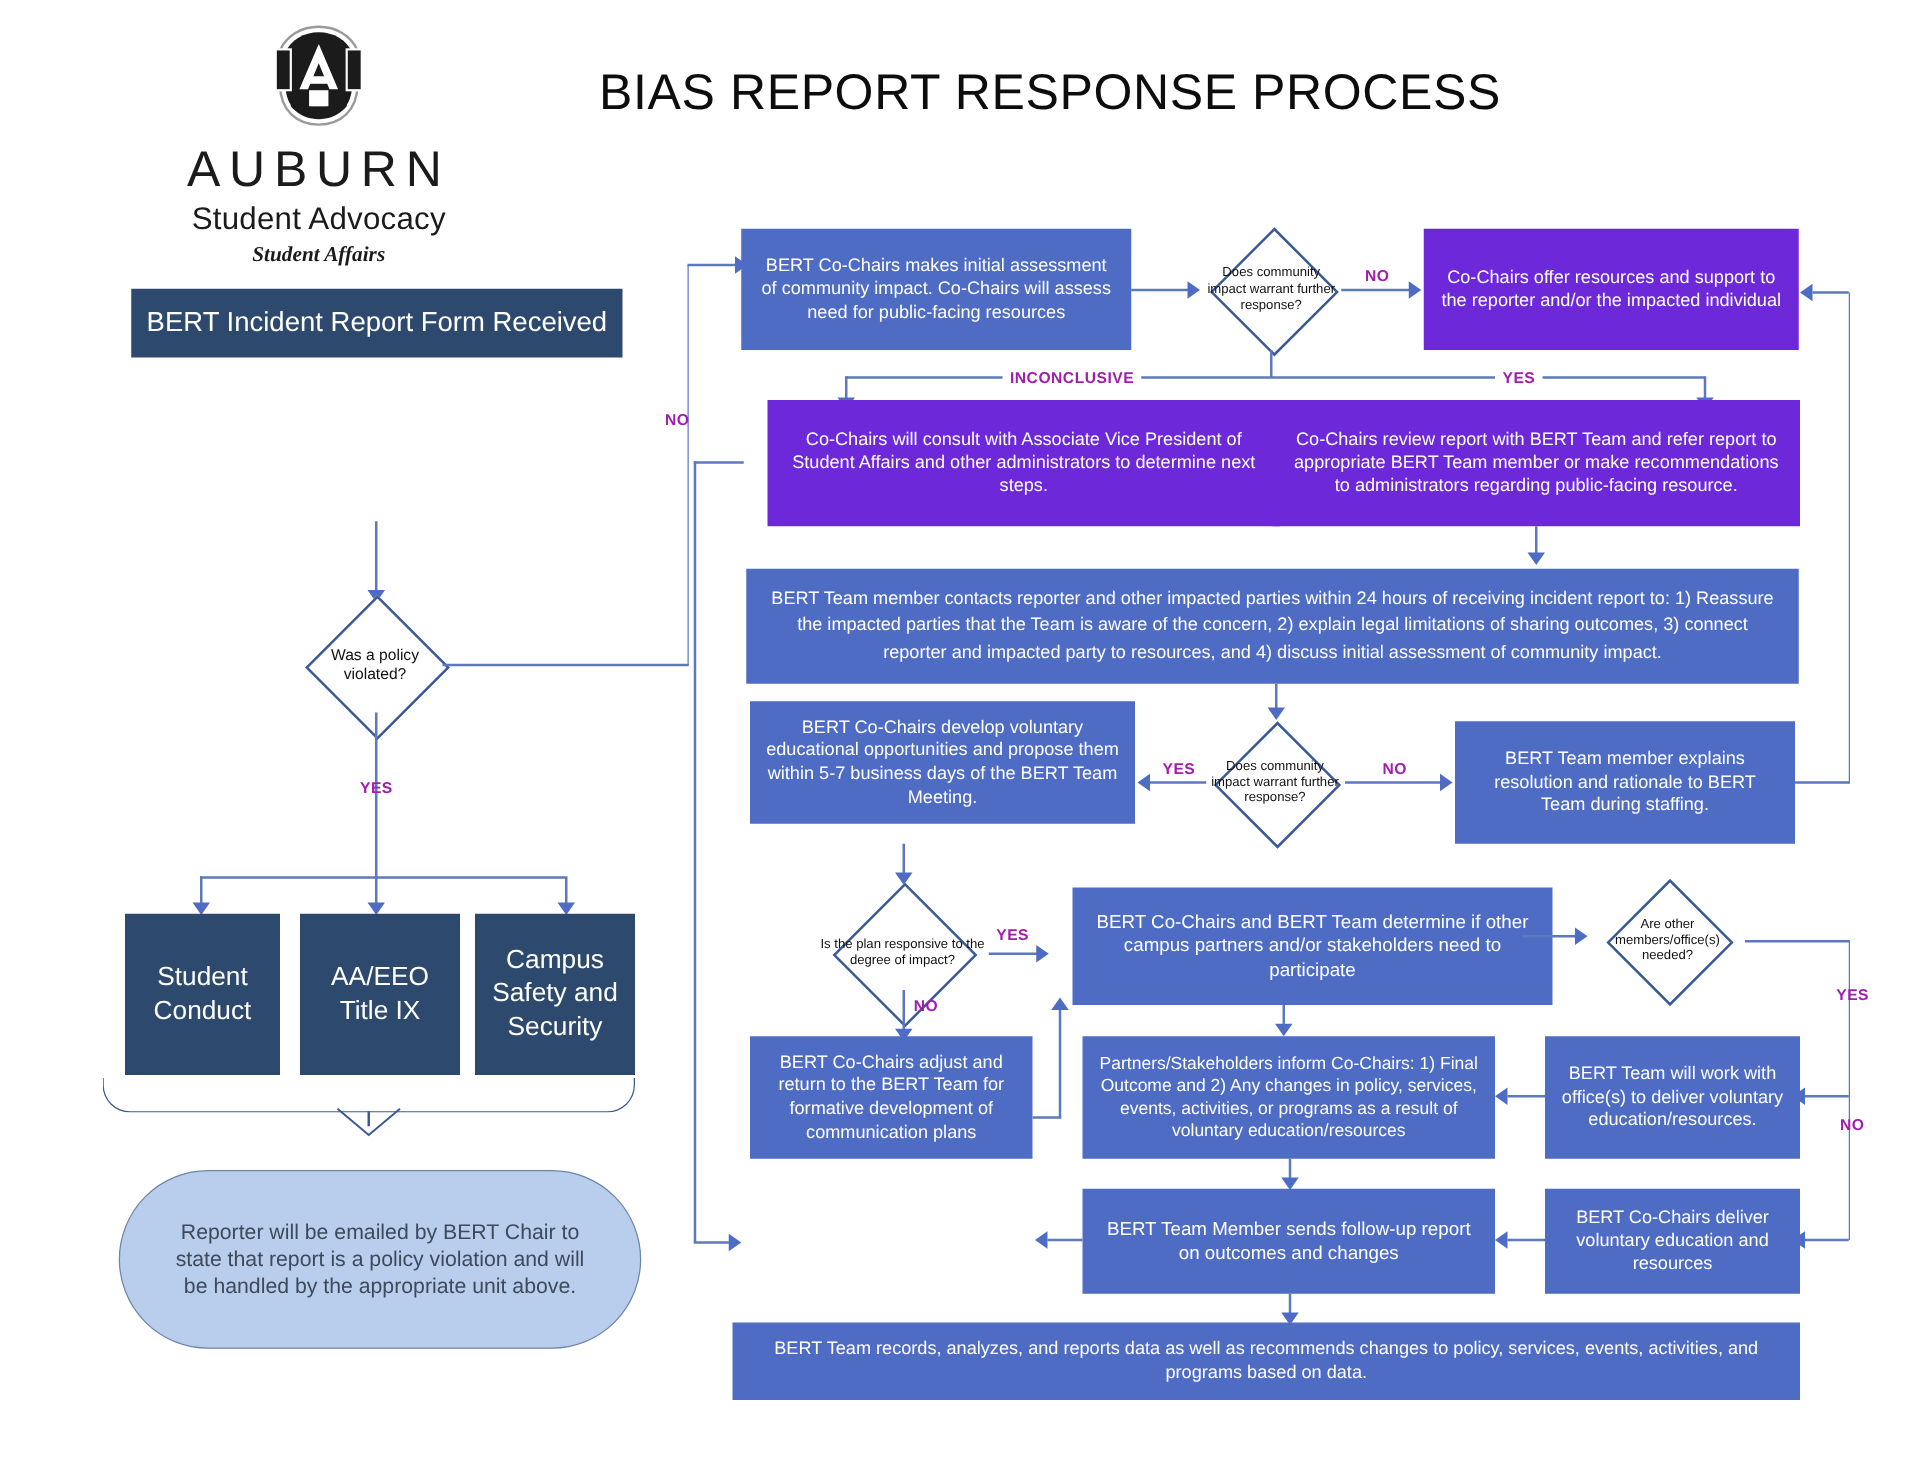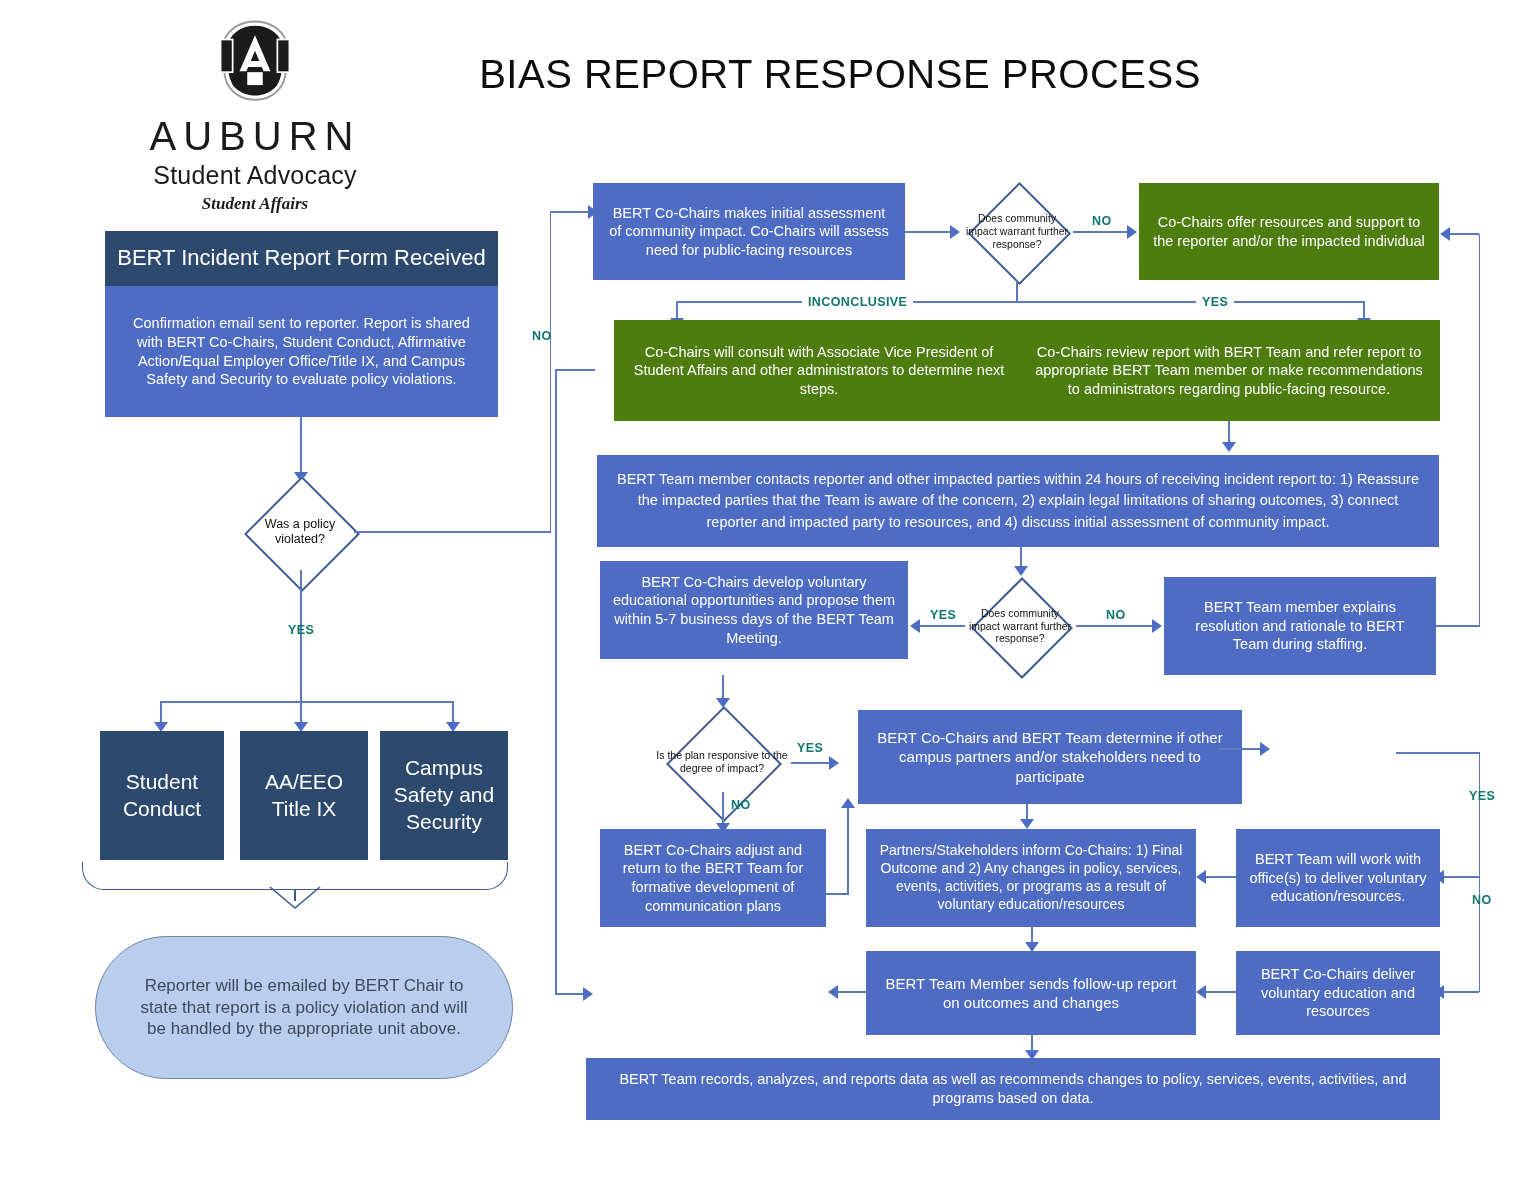--- a/index.html
+++ b/index.html
@@ -18,41 +18,41 @@
   .logo-word{font-size:40px;letter-spacing:7px;color:#1b1b1b;margin-top:12px;line-height:1;}
   .logo-sub{font-size:25px;color:#1b1b1b;margin-top:7px;line-height:1;letter-spacing:.2px;}
   .logo-sub2{font-size:17px;color:#1b1b1b;margin-top:6px;font-style:italic;font-weight:bold;
              font-family:"Liberation Serif","DejaVu Serif",serif;}
 
   
   .node{display:flex;align-items:center;justify-content:center;text-align:center;
         color:#ffffff;line-height:1.28;padding:4px 8px;}
   .navy{background:#2d4a6e;}
   .mid{background:#4e6cc4;}
-  .light{background:#4d7c0f;}
+  .light{background:#6d28d9;}
   .pill{background:#b9cdec;color:#3d4a5c;border:1.4px solid #6f86ab;border-radius:78px;}
 
   
   .diamond{position:absolute;}
   .diamond .dsq{position:absolute;left:0;top:0;width:100%;height:100%;
       border:2.2px solid #3a5a96;background:#ffffff;transform:rotate(45deg);}
   .diamond .dtx{position:absolute;left:0;top:0;width:100%;height:100%;
       display:flex;align-items:center;justify-content:center;text-align:center;
       color:#111;line-height:1.22;padding:0 4px;box-sizing:border-box;}
 
   
   .ln{position:absolute;background:#5d79bd;}
   .lnh{height:1.6px;} .lnv{width:1.6px;}
   .lnd{background:#3a5a96;}
   .ar{position:absolute;width:0;height:0;}
   .ar-d{border-left:7px solid transparent;border-right:7px solid transparent;border-top:10px solid #4e6cc4;}
   .ar-u{border-left:7px solid transparent;border-right:7px solid transparent;border-bottom:10px solid #4e6cc4;}
   .ar-r{border-top:7px solid transparent;border-bottom:7px solid transparent;border-left:10px solid #4e6cc4;}
   .ar-l{border-top:7px solid transparent;border-bottom:7px solid transparent;border-right:10px solid #4e6cc4;}
-  .lbl{position:absolute;font-size:12.5px;font-weight:bold;color:#0f766e;letter-spacing:.4px;}
+  .lbl{position:absolute;font-size:12.5px;font-weight:bold;color:#a21caf;letter-spacing:.4px;}
   .brace{position:absolute;border:1.6px solid #3a5a96;border-top:none;border-radius:0 0 22px 22px;}
 </style>
 </head>
 <body>
 
 <div id="stage">
 
   <div class="abs" id="logo-wrap">
     <div id="logo-mark">
       <svg viewBox="0 0 120 100" width="104" height="86" aria-hidden="true">
@@ -72,23 +72,20 @@
     <div class="logo-sub">Student Advocacy</div>
     <div class="logo-sub2">Student Affairs</div>
   </div>
 
   <div class="abs" id="title">BIAS REPORT RESPONSE PROCESS</div>
 
   <div class="abs node navy" style="left:105px;top:231px;width:393px;height:55px;font-size:22px;">
     <span>BERT Incident Report Form Received</span>
   </div>
 
-  <div class="abs node mid" style="left:105px;top:286px;width:393px;height:131px;font-size:14.5px;padding:6px 14px;">
-    <span>Confirmation email sent to reporter. Report is shared with BERT Co-Chairs, Student Conduct, Affirmative Action/Equal Employer Office/Title IX, and Campus Safety and Security to evaluate policy violations.</span>
-  </div>
 
   <div class="abs ln lnv" style="left:300px;top:417px;height:58px;"></div>
   <div class="abs ar ar-d" style="left:294px;top:472px;"></div>
 
   <div class="diamond" style="left:246px;top:494px;width:108px;height:76px;">
     <div class="dsq" style="width:78px;height:78px;left:15px;top:-1px;"></div>
     <div class="dtx" style="font-size:12.5px;">Was a policy violated?</div>
   </div>
 
   <div class="abs ln lnh" style="left:354px;top:531px;width:197px;"></div>
@@ -222,20 +219,24 @@
   <div class="abs ar ar-d" style="left:716px;top:823px;"></div>
   <div class="lbl" style="left:731px;top:798px;">NO</div>
 
   <div class="abs node mid" style="left:834px;top:710px;width:384px;height:94px;font-size:15px;padding:6px 14px;margin-left:24px;">
     <span>BERT Co-Chairs and BERT Team determine if other campus partners and/or stakeholders need to participate</span>
   </div>
 
   <div class="abs ln lnh" style="left:1218px;top:748px;width:46px;"></div>
   <div class="abs ar ar-r" style="left:1260px;top:742px;"></div>
 
+  <div class="diamond" style="left:1272px;top:704px;width:124px;height:96px;">
+    <div class="dsq" style="width:68px;height:68px;left:28px;top:14px;"></div>
+    <div class="dtx" style="font-size:10.5px;">Are other members/office(s) needed?</div>
+  </div>
 
   <div class="abs ln lnh" style="left:1396px;top:752px;width:84px;"></div>
   <div class="abs ln lnv" style="left:1478.5px;top:752px;height:240px;"></div>
   <div class="lbl" style="left:1469px;top:789px;">YES</div>
   <div class="lbl" style="left:1472px;top:893px;">NO</div>
   <div class="abs ln lnh" style="left:1444px;top:876px;width:35px;"></div>
   <div class="abs ar ar-l" style="left:1434px;top:870px;"></div>
   <div class="abs ln lnh" style="left:1444px;top:991px;width:35px;"></div>
   <div class="abs ar ar-l" style="left:1434px;top:985px;"></div>
 

